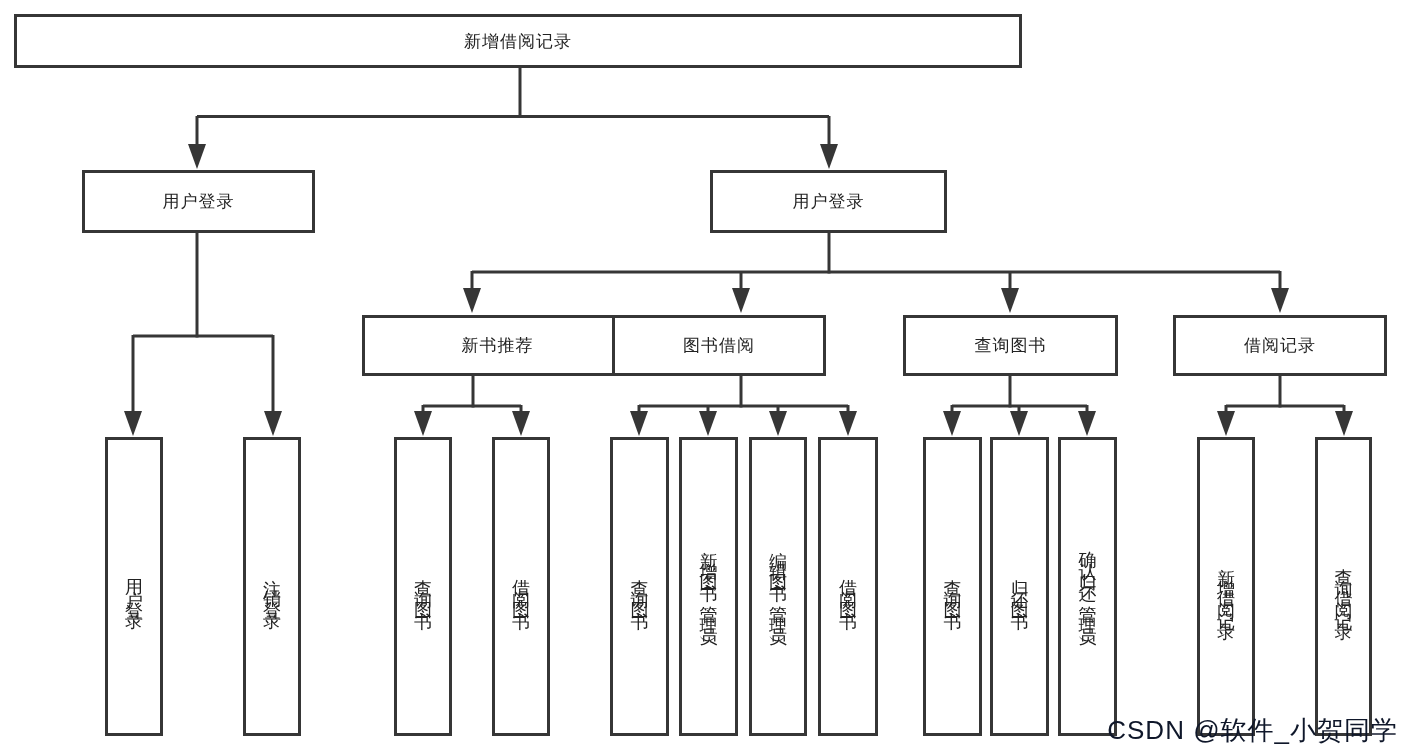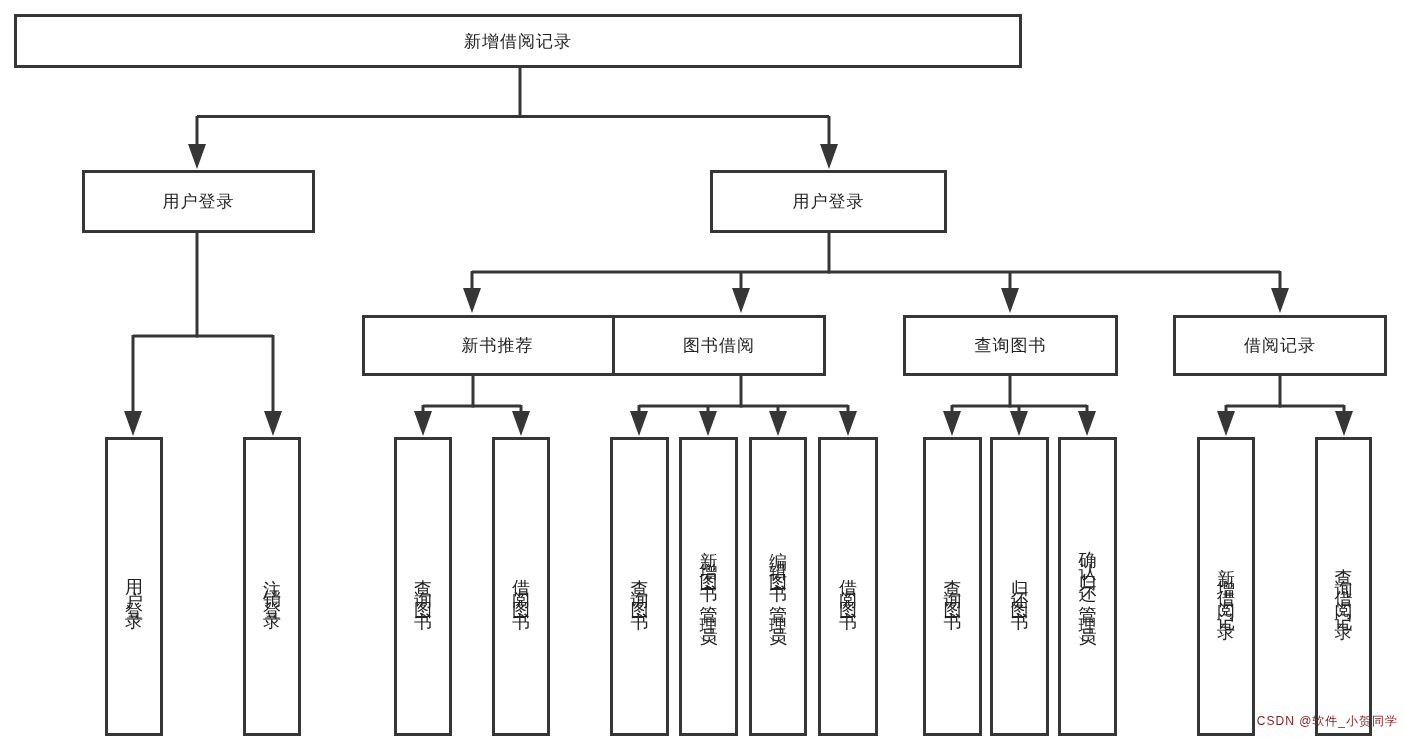--- a/index.html
+++ b/index.html
@@ -47,22 +47,22 @@
     height: 299px;
     width: 58px;
   }
   .lvl2 { top: 170px; height: 63px; }
   .lvl3 { top: 315px; height: 61px; font-size: 17px; }
   .watermark {
     position: absolute;
     top: 713px;
     right: 7px;
     z-index: 5;
-    font-size: 12px;
-    color: #7f1d1d;
+    font-size: 26px;
+    color: #0f172a;
     letter-spacing: 1px;
     white-space: nowrap;
   }
 </style>
 </head>
 <body>
 
 <div class="canvas">
 
   <svg class="connectors" width="1405" height="747" viewBox="0 0 1405 747">

